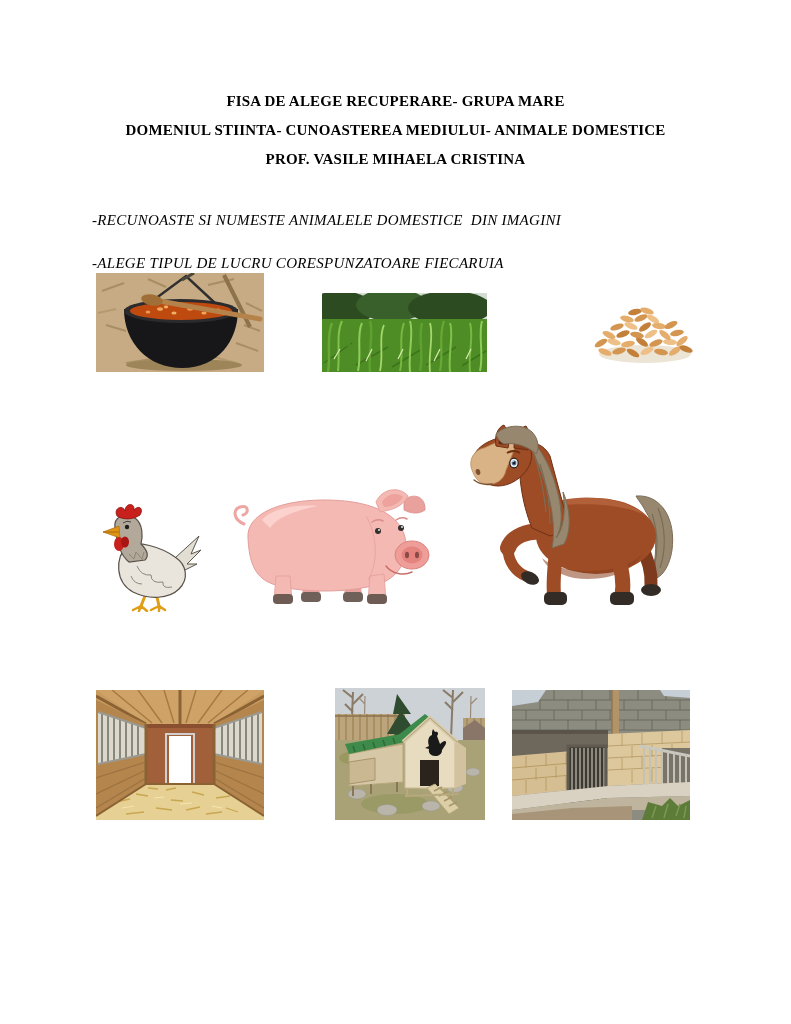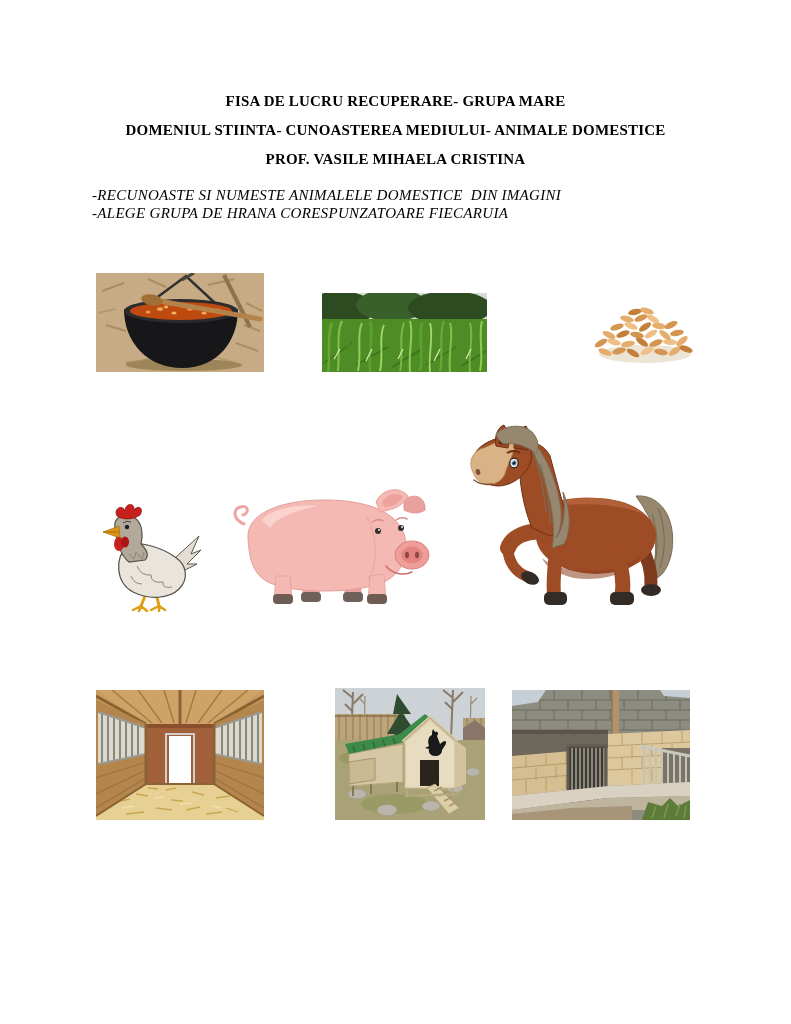--- a/index.html
+++ b/index.html
@@ -3,45 +3,45 @@
 <meta charset="utf-8">
 <style>
   html,body{margin:0;padding:0;background:#ffffff;}
   .page{position:relative;width:791px;height:1024px;background:#ffffff;overflow:hidden;
         font-family:"Liberation Serif","DejaVu Serif",serif;color:#000;}
   .title{position:absolute;left:0;width:791px;text-align:center;font-weight:bold;
          font-size:15px;letter-spacing:0.2px;white-space:pre;}
   .t1{top:93px;} .t2{top:122px;} .t3{top:151px;}
   .instructions{position:absolute;left:92px;top:186px;font-style:italic;font-size:15px;
                 line-height:18px;letter-spacing:0.3px;}
-  .instr{white-space:pre;}
+  .instr{white-space:pre;margin-top:25px;}
   .fig{position:absolute;margin:0;padding:0;}
   .fig svg{display:block;width:100%;height:100%;}
   .fig-pot{left:96px;top:273px;width:168px;height:99px;}
   .fig-grass{left:322px;top:293px;width:165px;height:79px;}
   .fig-wheat{left:585px;top:294px;width:120px;height:75px;}
   .fig-hen{left:97px;top:502px;width:106px;height:110px;}
   .fig-pig{left:228px;top:480px;width:203px;height:128px;}
   .fig-horse{left:466px;top:424px;width:224px;height:192px;}
   .fig-stable{left:96px;top:690px;width:168px;height:130px;}
   .fig-coop{left:335px;top:688px;width:150px;height:132px;}
   .fig-pen{left:512px;top:690px;width:178px;height:130px;}
 </style>
 </head>
 <body>
 
 <div class="page">
 
-  <div class="title t1">FISA DE LUCRU RECUPERARE- GRUPA MARE</div>
+  <div class="title t1">FISA DE ALEGE RECUPERARE- GRUPA MARE</div>
   <div class="title t3">PROF. VASILE MIHAELA CRISTINA</div>
   <div class="title t2">DOMENIUL STIINTA- CUNOASTEREA MEDIULUI- ANIMALE DOMESTICE</div>
 
   <div class="instructions">
     <div class="instr">-RECUNOASTE SI NUMESTE ANIMALELE DOMESTICE  DIN IMAGINI</div>
-    <div class="instr">-ALEGE GRUPA DE HRANA CORESPUNZATOARE FIECARUIA</div>
+    <div class="instr">-ALEGE TIPUL DE LUCRU CORESPUNZATOARE FIECARUIA</div>
   </div>
 
   <figure class="fig fig-pot" title="cauldron with cooked food">
     <svg viewBox="0 0 168 99" preserveAspectRatio="none">
       <rect width="168" height="99" fill="#c6ab84"></rect>
       <path d="M6,18 L28,10 M52,6 L70,14 M112,12 L138,6 M150,30 L166,38 M10,52 L30,58 M140,70 L162,78 M30,90 L56,86 M96,92 L120,88 M148,52 L164,58" stroke="#a98e64" stroke-width="2" fill="none"></path>
       <path d="M2,40 L20,36 M118,84 L140,90" stroke="#b59a70" stroke-width="2"></path>
       <path d="M128,2 L154,54" stroke="#8d734b" stroke-width="4"></path>
       <ellipse cx="88" cy="92" rx="58" ry="6" fill="#9d8459"></ellipse>
       <path d="M40,40 L90,3 L134,44" stroke="#2f2f2f" stroke-width="2.5" fill="none"></path>

